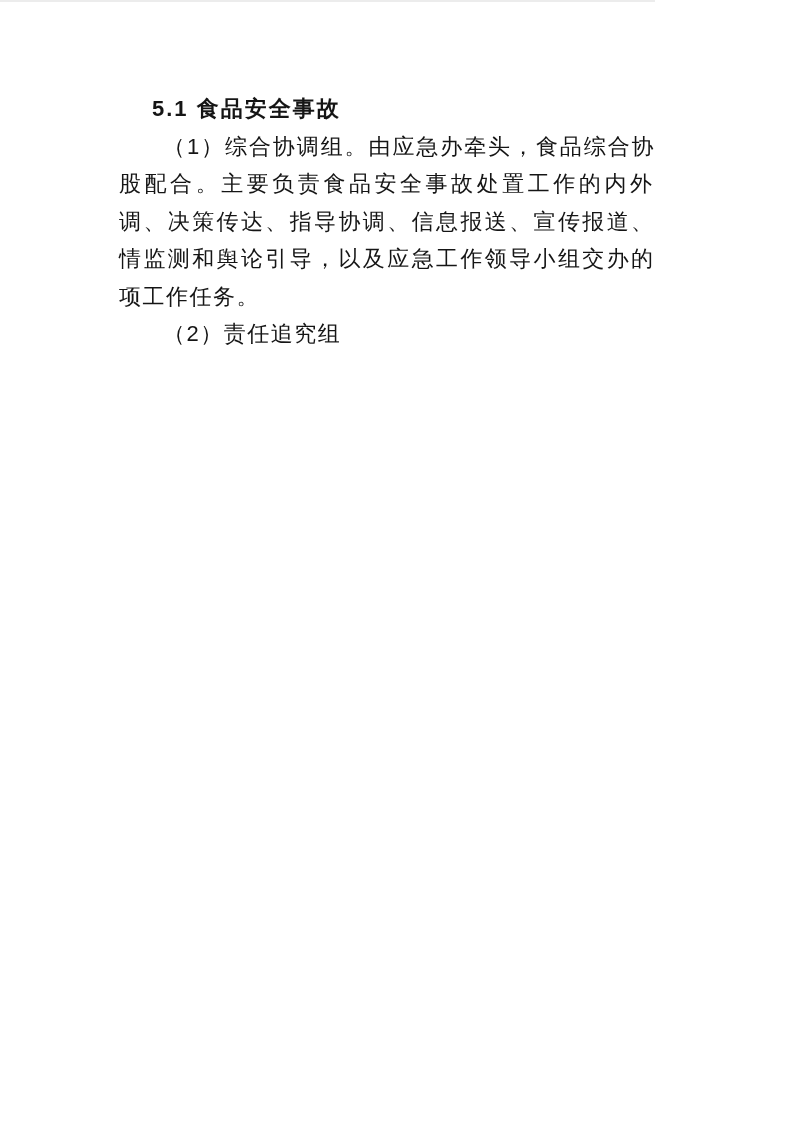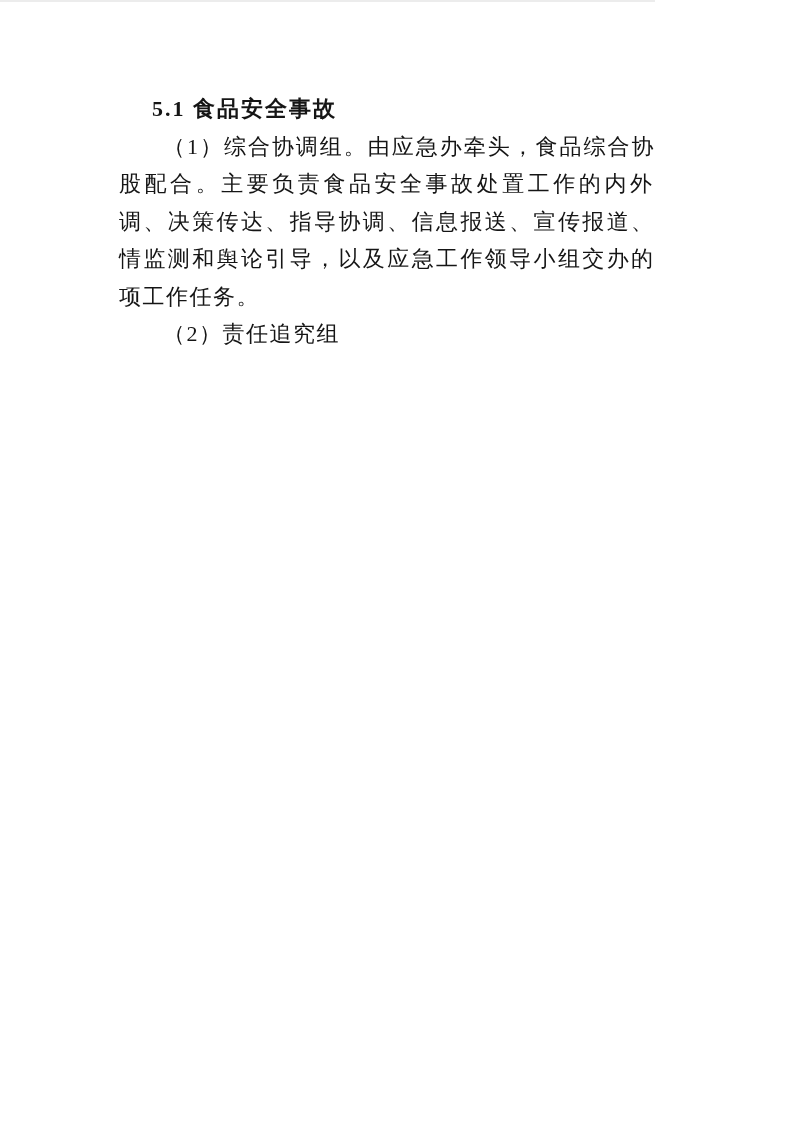--- a/index.html
+++ b/index.html
@@ -6,21 +6,21 @@
     margin: 0;
     padding: 0;
     background: #ffffff;
   }
   .page {
     position: relative;
     width: 655px;
     height: 1122px;
     background: #ffffff;
     overflow: hidden;
-    font-family: Liberation Serif, serif;
+    font-family: Liberation Sans, sans-serif;
   }
   .top-edge {
     position: absolute;
     top: 0;
     left: 0;
     width: 100%;
     height: 2px;
     background: #ececec;
   }
   .content {

